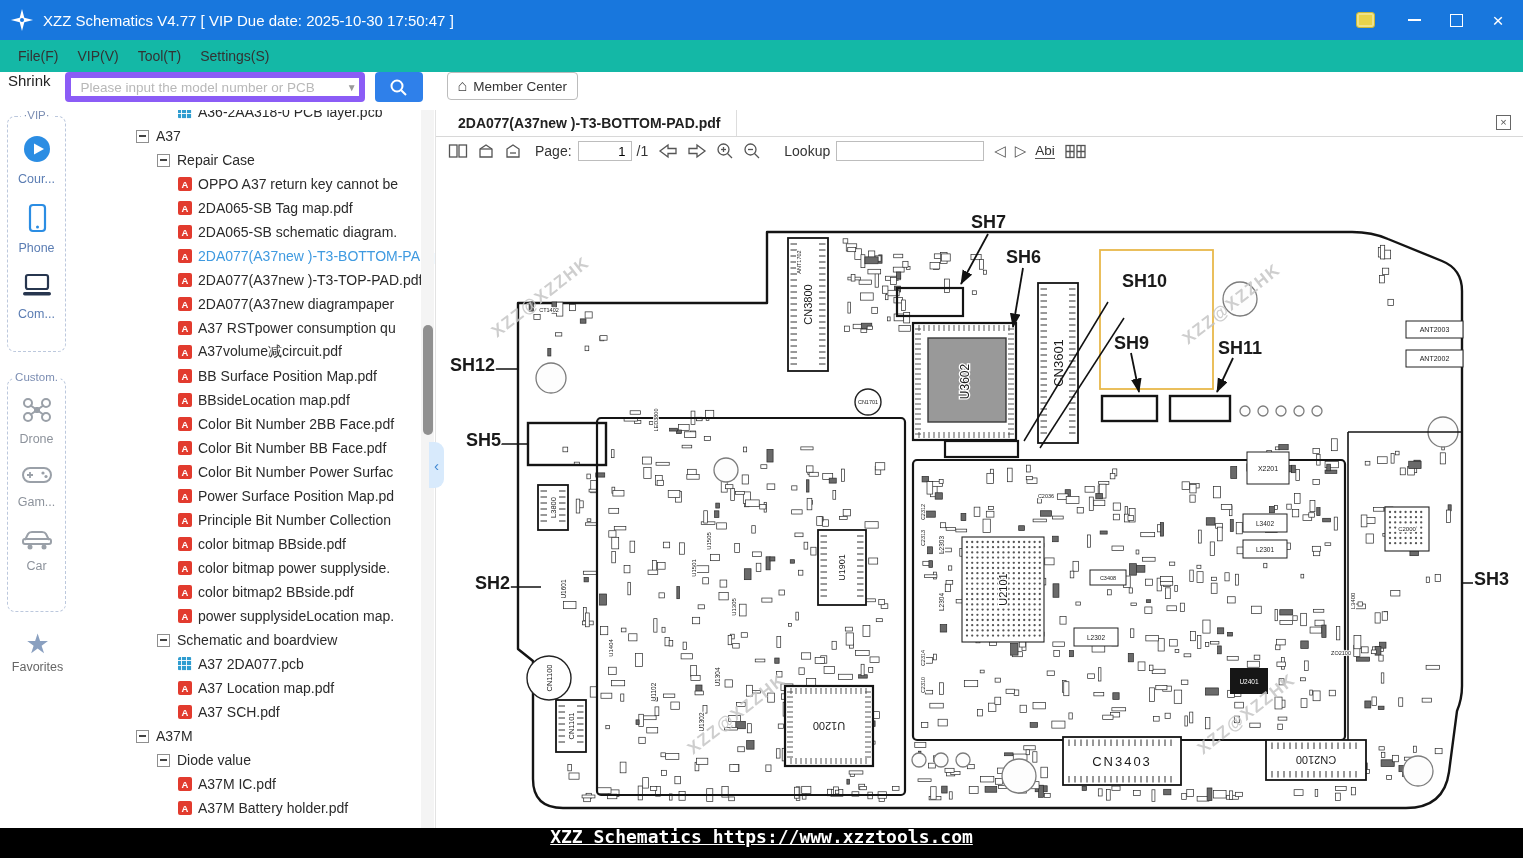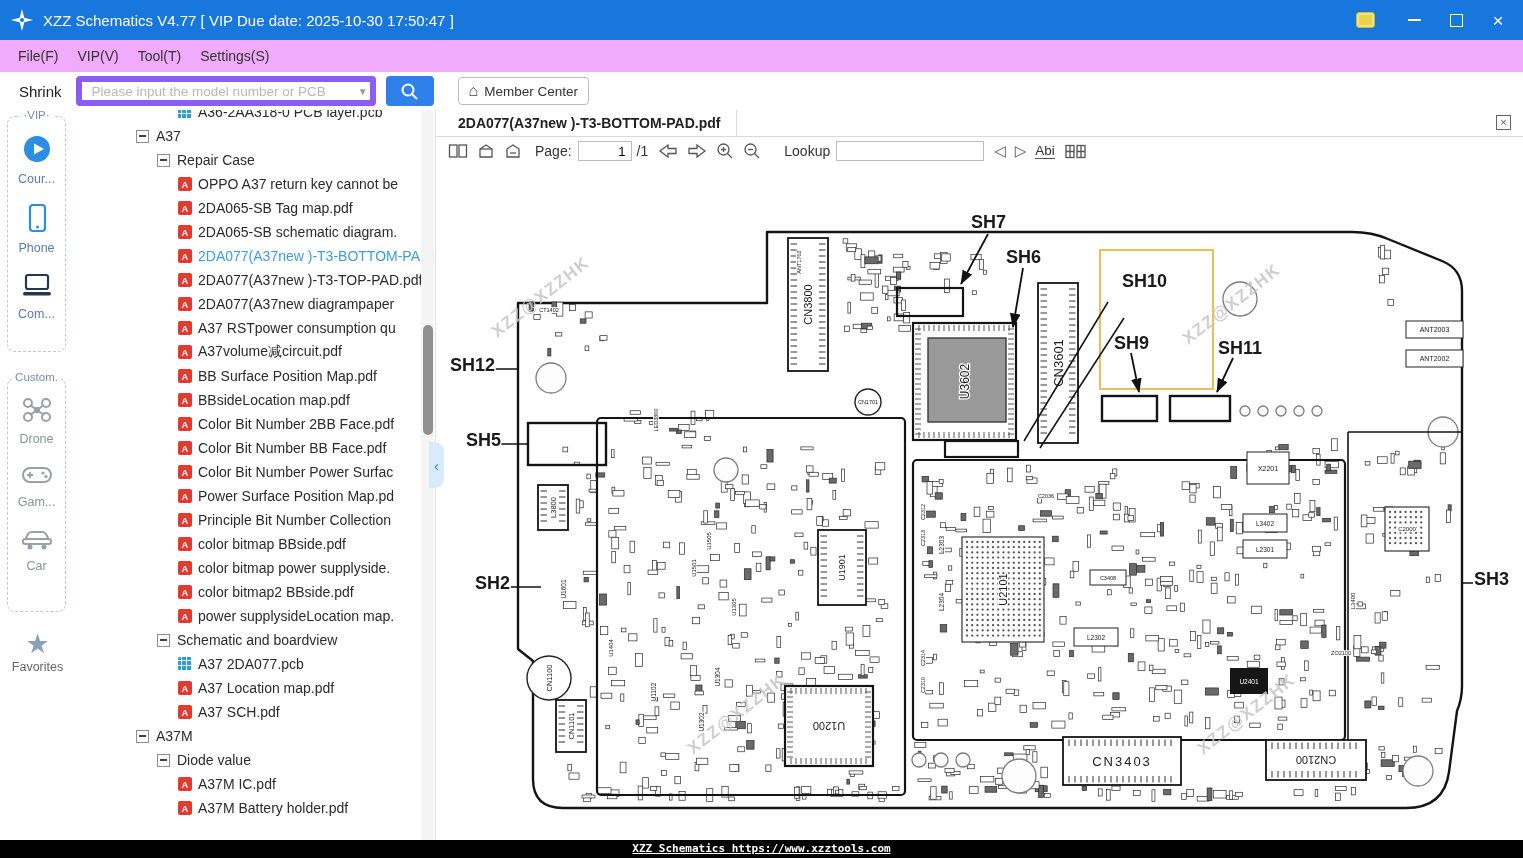--- a/index.html
+++ b/index.html
@@ -11,25 +11,25 @@
   .app-icon{margin-left:10px;flex:none;display:flex;}
   .title-text{margin-left:9px;font-size:15px;white-space:nowrap;}
   .tb-right{position:absolute;right:14px;top:0;height:40px;display:flex;align-items:center;gap:20px;}
   .vip-chip{width:17px;height:14px;background:#e9d34b;border:1px solid #c9b row83a;border:1px solid #c9b83a;border-radius:3px;box-shadow:inset 0 0 0 2px rgba(255,255,255,.35);margin-right:8px;}
   .btn-min{width:13px;height:2px;background:#fff;}
   .btn-max{width:11px;height:11px;border:1.6px solid #fff;}
   .btn-close{font-size:19px;line-height:19px;color:#fff;}
   .tb-btn{display:flex;align-items:center;justify-content:center;width:22px;height:22px;cursor:default;}
 
   
-  .menubar{position:absolute;top:40px;left:0;right:0;height:32px;background:#f0abfc;display:flex;align-items:center;gap:15px;padding-left:16px;font-size:14px;color:#333;}
+  .menubar{position:absolute;top:40px;left:0;right:0;height:32px;background:#14b8a6;display:flex;align-items:center;gap:15px;padding-left:16px;font-size:14px;color:#333;}
   .menu-item{padding:2px 2px;white-space:nowrap;}
 
   
-  .searchrow{position:absolute;top:72px;left:0;right:0;height:38px;background:#fff;border-bottom:1px solid #e4e4e4;display:flex;align-items:center;padding-left:11px;}
+  .searchrow{position:absolute;top:72px;left:0;right:0;height:38px;background:#fff;border-bottom:1px solid #e4e4e4;display:flex;}
   .shrink{margin-left:8px;font-size:15px;color:#222;}
   .search-wrap{margin-left:14px;position:relative;width:300px;height:30px;}
   .search-wrap input{width:100%;height:30px;box-sizing:border-box;border:6px solid #8b5cf6;border-radius:4px;padding:0 26px 0 10px;font-size:13.5px;color:#444;font-family:"Liberation Sans",sans-serif;}
   .search-wrap input::placeholder{color:#b8b8b8;}
   .dd-chevron{position:absolute;right:8px;top:10px;font-size:10px;color:#999;}
   .search-btn{margin-left:10px;width:48px;height:30px;background:#2f80ea;border-radius:4px;display:flex;align-items:center;justify-content:center;}
   .member-btn{margin-left:24px;height:26px;border:1px solid #bcbcbc;border-radius:4px;display:flex;align-items:center;padding:0 10px;font-size:13.5px;color:#333;background:#fff;}
   .member-btn .home-glyph{font-size:16px;margin-right:6px;color:#444;line-height:16px;}
 
   
@@ -74,21 +74,21 @@
   .tlabel-sm{font-size:14px;color:#333;margin:0 6px 0 4px;}
   .page-input{width:54px;height:20px;box-sizing:border-box;border:1px solid #bdbdbd;font-size:13px;text-align:right;padding:0 5px;font-family:"Liberation Sans",sans-serif;}
   .page-total{font-size:14px;color:#333;margin:0 10px 0 5px;}
   .lookup-input{width:148px;height:20px;box-sizing:border-box;border:1px solid #bdbdbd;margin-right:10px;}
   .tri{font-size:15px;color:#555;margin-right:9px;}
   .abi{font-size:13.5px;color:#333;border-bottom:1px solid #555;margin-right:10px;line-height:14px;}
   .canvas{position:absolute;top:54px;left:0;right:0;bottom:0;background:#fff;overflow:hidden;}
   .canvas svg text{font-family:"Liberation Sans",sans-serif;}
 
   
-  .statusbar{position:absolute;bottom:0;left:0;right:0;height:18px;background:#000;color:#fff;text-align:center;font-family:"DejaVu Sans Mono",monospace;font-size:11px;line-height:17px;font-weight:bold;}
+  .statusbar{position:absolute;bottom:0;left:0;right:0;height:30px;background:#000;color:#fff;text-align:center;font-family:"DejaVu Sans Mono",monospace;font-size:18px;line-height:17px;font-weight:bold;}
   .statusbar span{text-decoration:underline;}
 </style>
 </head>
 <body>
 
 <div class="window">
 
   <div class="titlebar">
     <span class="app-icon">
       <svg width="24" height="24" viewBox="0 0 26 26">

